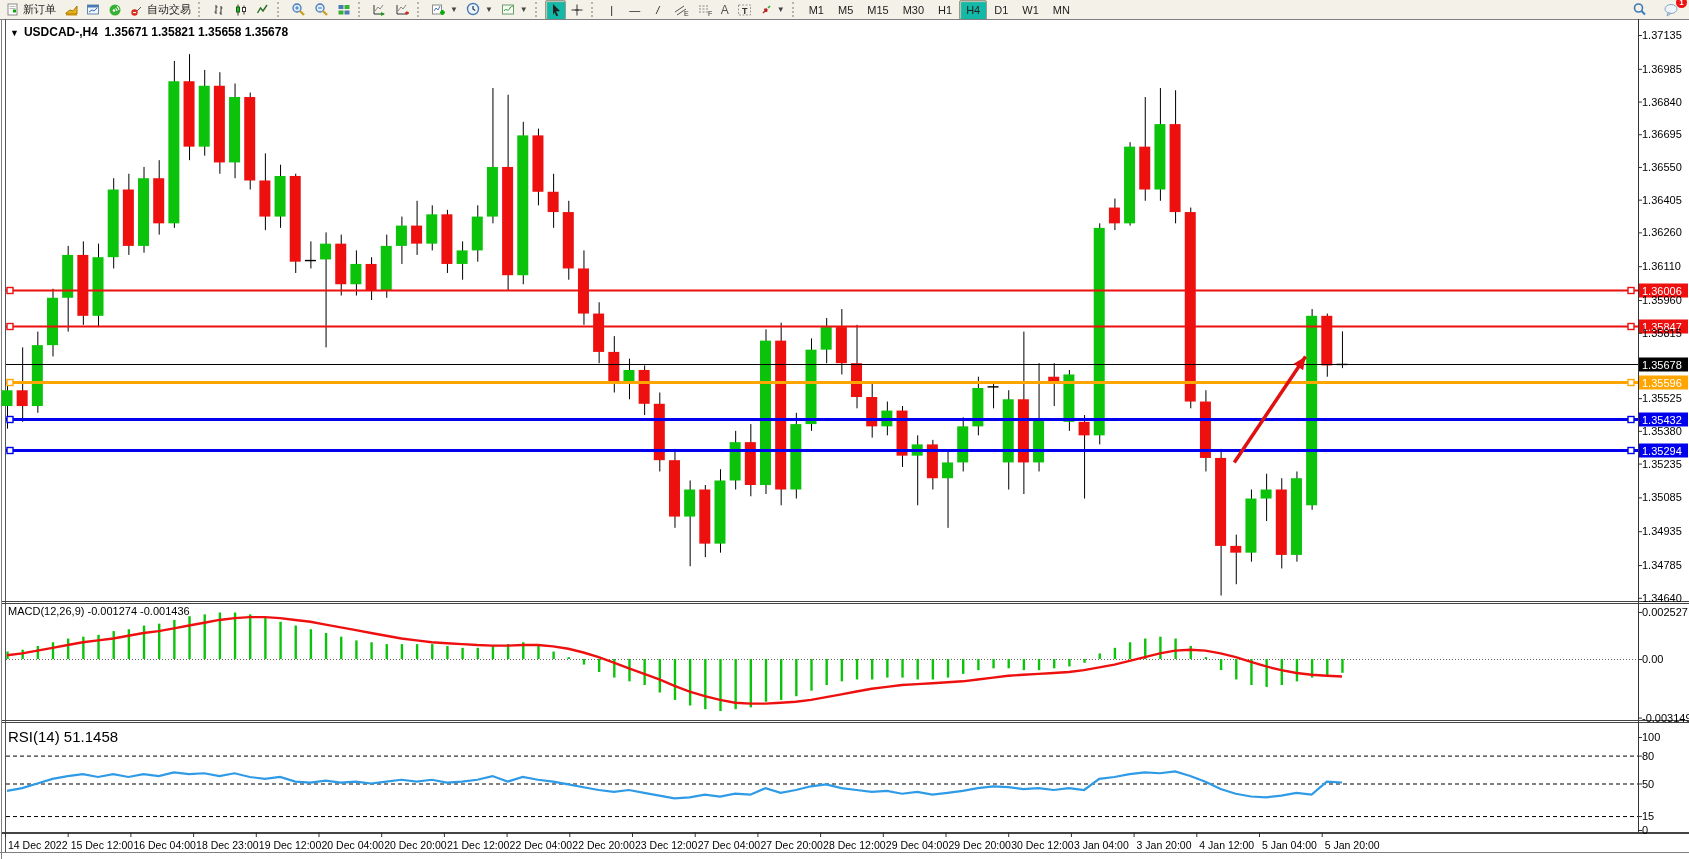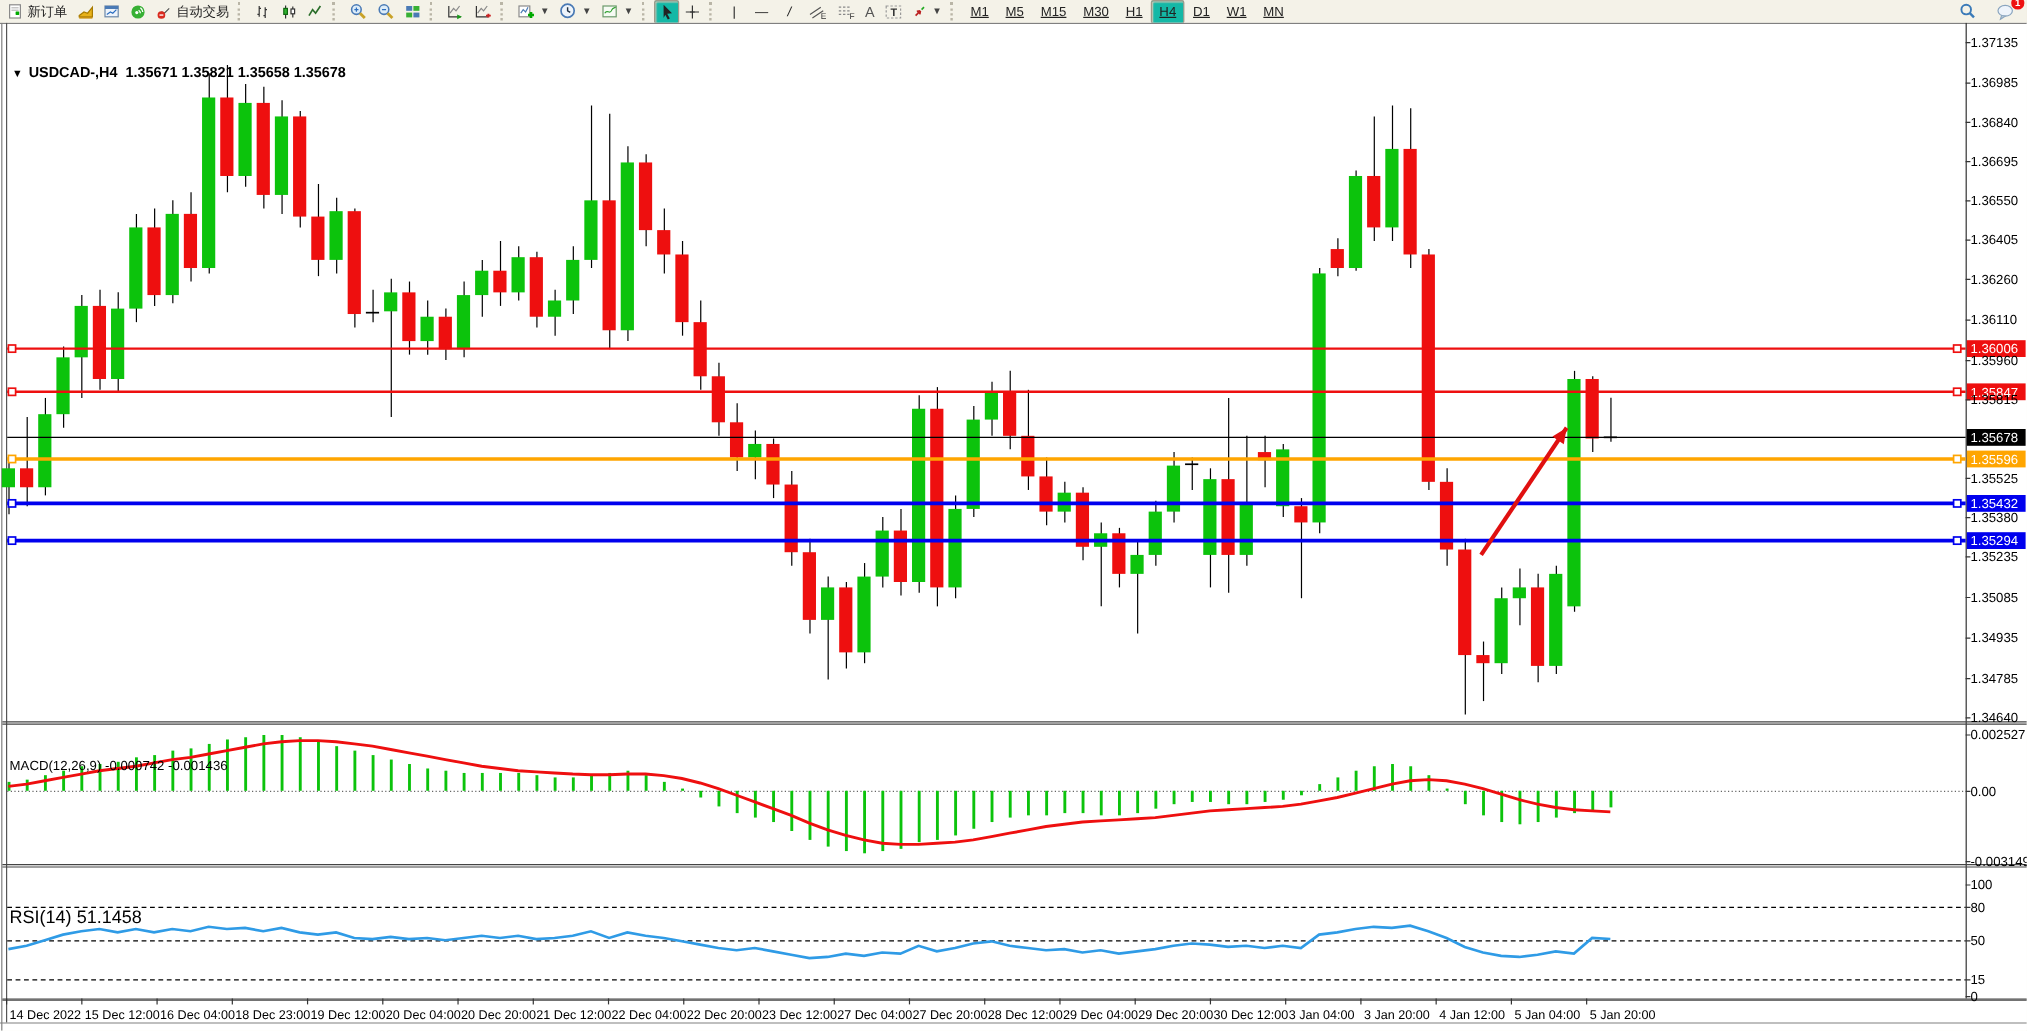--- a/index.html
+++ b/index.html
@@ -7,29 +7,29 @@
   
   #toolbar{position:absolute;left:0;top:0;width:1689px;height:19px;background:#f4f2e8;
     border-bottom:1px solid #aca899;display:flex;align-items:center;font-size:11px;color:#222;}
   .tb-group{display:flex;align-items:center;height:19px;padding:0 2px;}
   .tb-grip{width:5px;height:15px;margin:0 1px;border-left:2px dotted #b9b5a6;}
   .tb-btn{display:flex;align-items:center;gap:3px;padding:1px 3px;height:16px;border:1px solid transparent;
     border-radius:2px;cursor:default;white-space:nowrap;}
   .tb-btn.active{background:#14b8a6;border:1px solid #9e9a8a;box-shadow:inset 1px 1px 1px #c9c5b4;}
   .tb-btn svg{display:block;}
   .caret{font-size:8px;color:#444;margin-left:1px;}
-  .tf-btn{padding:1px 6px;text-decoration:underline;}
+  .tf-btn{padding:1px 6px;}
   #tb-right{margin-left:auto;display:flex;align-items:center;padding-right:6px;gap:8px;}
   .badge{position:absolute;right:-5px;top:-4px;background:#e11;color:#fff;border-radius:50%;
     width:11px;height:11px;font-size:8px;line-height:11px;text-align:center;font-weight:bold;}
   .bubble-wrap{position:relative;}
   
   #chartwin{position:absolute;left:0;top:19px;width:1689px;height:840px;background:#fff;}
   #plot{position:absolute;left:0;top:0;}
-  .overlay-label{position:absolute;font-size:12px;color:#000;white-space:pre;margin-top:28px;}
+  .overlay-label{position:absolute;font-size:12px;color:#000;white-space:pre;}
   #main-title{left:10px;top:6px;font-weight:bold;}
   #macd-label{left:8px;top:586px;font-size:11px;}
   #rsi-label{left:8px;top:709px;font-size:15px;}
   .tri{font-size:9px;margin-right:5px;}
 </style>
 </head>
 <body>
 
 <div id="toolbar">
   <div class="tb-group">
@@ -688,15 +688,15 @@
       <line x1="1134.1000000000001" y1="813" x2="1134.1000000000001" y2="818" stroke="#333"></line>
       <text x="1136.6000000000001" y="830" font-size="10.5" fill="#000" font-family="&quot;Liberation Sans&quot;,&quot;DejaVu Sans&quot;,sans-serif">3 Jan 20:00</text>
       <line x1="1196.8" y1="813" x2="1196.8" y2="818" stroke="#333"></line>
       <text x="1199.3" y="830" font-size="10.5" fill="#000" font-family="&quot;Liberation Sans&quot;,&quot;DejaVu Sans&quot;,sans-serif">4 Jan 12:00</text>
       <line x1="1259.5" y1="813" x2="1259.5" y2="818" stroke="#333"></line>
       <text x="1262" y="830" font-size="10.5" fill="#000" font-family="&quot;Liberation Sans&quot;,&quot;DejaVu Sans&quot;,sans-serif">5 Jan 04:00</text>
       <line x1="1322.2" y1="813" x2="1322.2" y2="818" stroke="#333"></line>
       <text x="1324.7" y="830" font-size="10.5" fill="#000" font-family="&quot;Liberation Sans&quot;,&quot;DejaVu Sans&quot;,sans-serif">5 Jan 20:00</text>
     </svg>
   <div class="overlay-label" id="main-title"><span class="tri">▼</span><span>USDCAD-,H4</span>&nbsp;&nbsp;<span>1.35671 1.35821 1.35658 1.35678</span></div>
-  <div class="overlay-label" id="macd-label"><span>MACD(12,26,9)</span> <span>-0.000742</span> <span>-0.001436</span></div>
+  <div class="overlay-label" id="macd-label"><span>MACD(12,26,9)</span> <span>-0.001274</span> <span>-0.001436</span></div>
   <div class="overlay-label" id="rsi-label"><span>RSI(14)</span> <span>51.1458</span></div>
 </div>
 
 </body></html>

